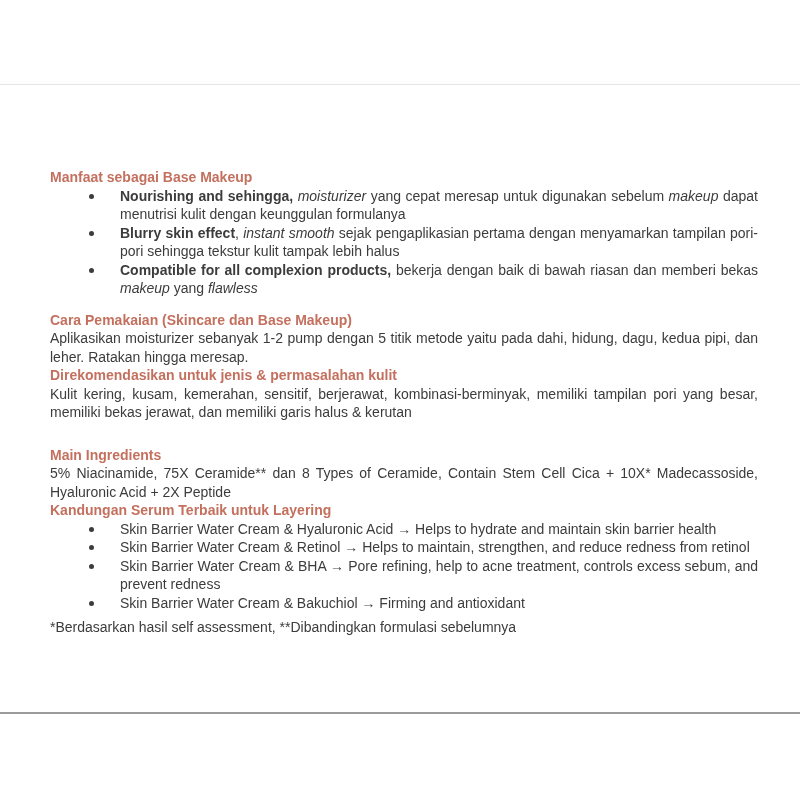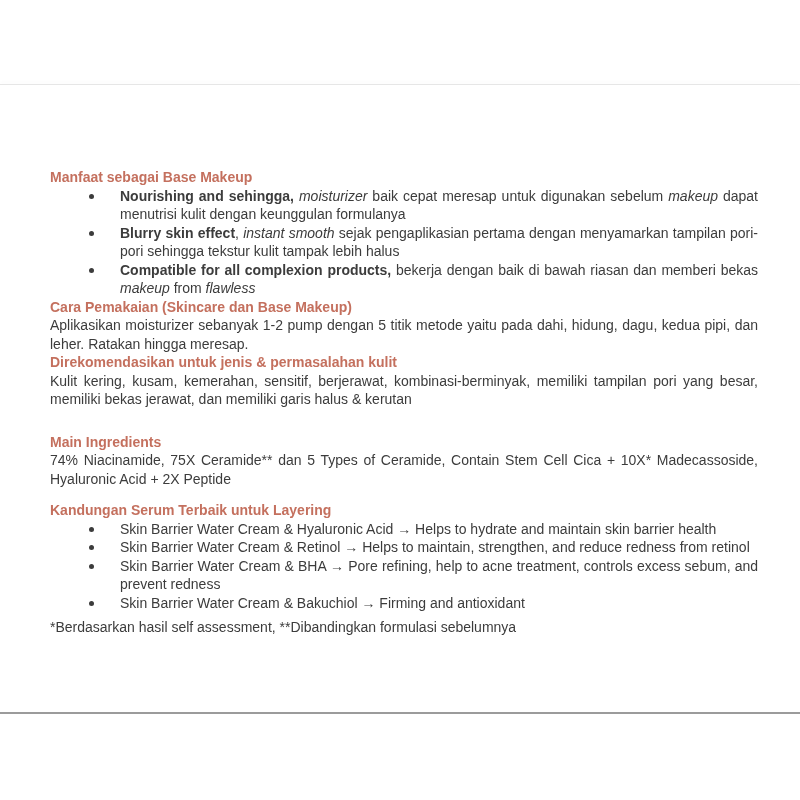--- a/index.html
+++ b/index.html
@@ -27,24 +27,24 @@
     font-size: 14px; line-height: 18.5px;
   }
 
   h3.sec-heading {
     margin: 0; padding: 0;
     font-size: 14px; line-height: 18.5px;
     font-weight: bold;
     color: var(--heading-color, #c4705e);
   }
   section { margin: 0; }
-  .s2 { }
+  .s2 { margin-top: 13px; }
   .s3 { }
   .s4 { margin-top: 24px; }
-  .s5 { margin-top: 13px; }
+  .s5 { }
 
   p.body-par { margin: 0; text-align: justify; }
 
   .bullet { display: flex; }
   .marker { flex: 0 0 70px; position: relative; }
   .marker .dot {
     position: absolute; left: 39px; top: 7px;
     width: 5px; height: 5px; border-radius: 50%;
     background: var(--body-color, #3c3c3c);
   }
@@ -66,51 +66,51 @@
 
   <div class="content">
 
     <section class="s1">
       <h3 class="sec-heading">Manfaat sebagai Base Makeup</h3>
 
       <div class="bullet">
         <span class="marker">
             <span class="dot"></span>
           </span>
-        <span class="btext"><span class="b">Nourishing and sehingga, </span><span class="i">moisturizer</span><span> baik cepat meresap untuk digunakan sebelum </span><span class="i">makeup</span><span> dapat menutrisi kulit dengan keunggulan formulanya</span></span>
+        <span class="btext"><span class="b">Nourishing and sehingga, </span><span class="i">moisturizer</span><span> yang cepat meresap untuk digunakan sebelum </span><span class="i">makeup</span><span> dapat menutrisi kulit dengan keunggulan formulanya</span></span>
       </div>
 
       <div class="bullet">
         <span class="marker">
             <span class="dot"></span>
           </span>
         <span class="btext"><span class="b">Blurry skin effect</span><span>, </span><span class="i">instant smooth</span><span> sejak pengaplikasian pertama dengan menyamarkan tampilan pori-pori sehingga tekstur kulit tampak lebih halus</span></span>
       </div>
 
       <div class="bullet">
         <span class="marker">
             <span class="dot"></span>
           </span>
-        <span class="btext"><span class="b">Compatible for all complexion products,</span><span> bekerja dengan baik di bawah riasan dan memberi bekas </span><span class="i">makeup</span><span> from </span><span class="i">flawless</span></span>
+        <span class="btext"><span class="b">Compatible for all complexion products,</span><span> bekerja dengan baik di bawah riasan dan memberi bekas </span><span class="i">makeup</span><span> yang </span><span class="i">flawless</span></span>
       </div>
     </section>
 
     <section class="s2">
       <h3 class="sec-heading">Cara Pemakaian (Skincare dan Base Makeup)</h3>
       <p class="body-par">Aplikasikan moisturizer sebanyak 1-2 pump dengan 5 titik metode yaitu pada dahi, hidung, dagu, kedua pipi, dan leher. Ratakan hingga meresap.</p>
     </section>
 
     <section class="s3">
       <h3 class="sec-heading">Direkomendasikan untuk jenis &amp; permasalahan kulit</h3>
       <p class="body-par">Kulit kering, kusam, kemerahan, sensitif, berjerawat, kombinasi-berminyak, memiliki tampilan pori yang besar, memiliki bekas jerawat, dan memiliki garis halus &amp; kerutan</p>
     </section>
 
     <section class="s4">
       <h3 class="sec-heading">Main Ingredients</h3>
-      <p class="body-par">74% Niacinamide, 75X Ceramide** dan 5 Types of Ceramide, Contain Stem Cell Cica + 10X* Madecassoside, Hyaluronic Acid + 2X Peptide</p>
+      <p class="body-par">5% Niacinamide, 75X Ceramide** dan 8 Types of Ceramide, Contain Stem Cell Cica + 10X* Madecassoside, Hyaluronic Acid + 2X Peptide</p>
     </section>
 
     <section class="s5">
       <h3 class="sec-heading">Kandungan Serum Terbaik untuk Layering</h3>
 
       <div class="bullet">
         <span class="marker">
             <span class="dot"></span>
           </span>
         <span class="btext"><span>Skin Barrier Water Cream &amp; Hyaluronic Acid → Helps to hydrate and maintain skin barrier health</span></span>

